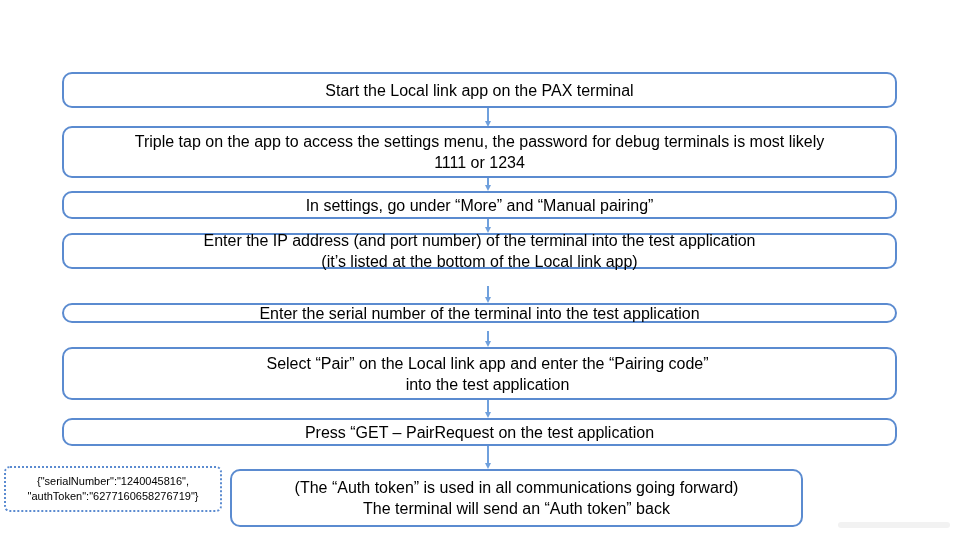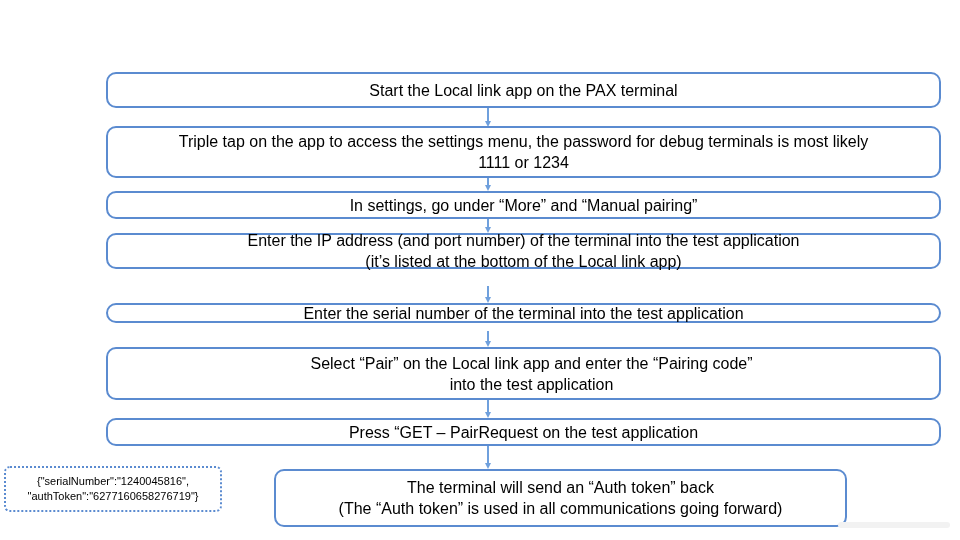--- a/index.html
+++ b/index.html
@@ -20,21 +20,20 @@
     border-radius: 10px;
     background: #ffffff;
     display: flex;
     flex-direction: column;
     align-items: center;
     justify-content: center;
     text-align: center;
     font-size: 16px;
     line-height: 21px;
     box-sizing: border-box;
-    margin-left: 44px;
   }
   .s1 { top: 72px;  height: 36px; }
   .s2 { top: 126px; height: 52px; }
   .s3 { top: 191px; height: 28px; }
   .s4 { top: 233px; height: 36px; }
   .s5 { top: 303px; height: 20px; border-radius: 11px; }
   .s6 { top: 347px; height: 53px; padding-left: 16px; }
   .s7 { top: 418px; height: 28px; }
   .s8 { top: 469px; height: 58px; left: 230px; width: 573px; }
   .arrow {
@@ -137,19 +136,19 @@
   </div>
 
   <div class="arrow a7"></div>
 
   <div class="note">
     <span>{"serialNumber":"1240045816",</span>
     <span>"authToken":"6277160658276719"}</span>
   </div>
 
   <div class="step s8">
+    <span>(The “Auth token” is used in all communications going forward)</span>
     <span>The terminal will send an “Auth token” back</span>
-    <span>(The “Auth token” is used in all communications going forward)</span>
   </div>
 
   <div class="smudge"></div>
 
 </div>
 
 </body></html>

